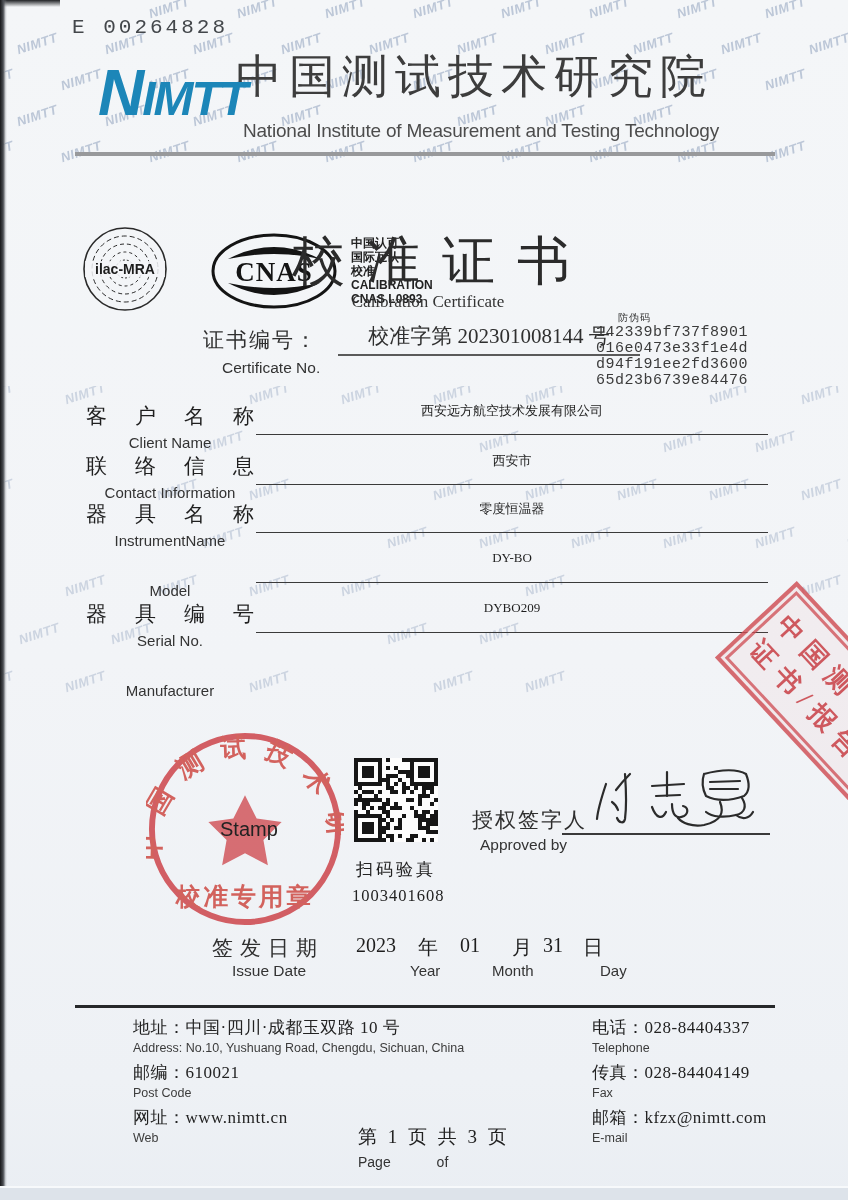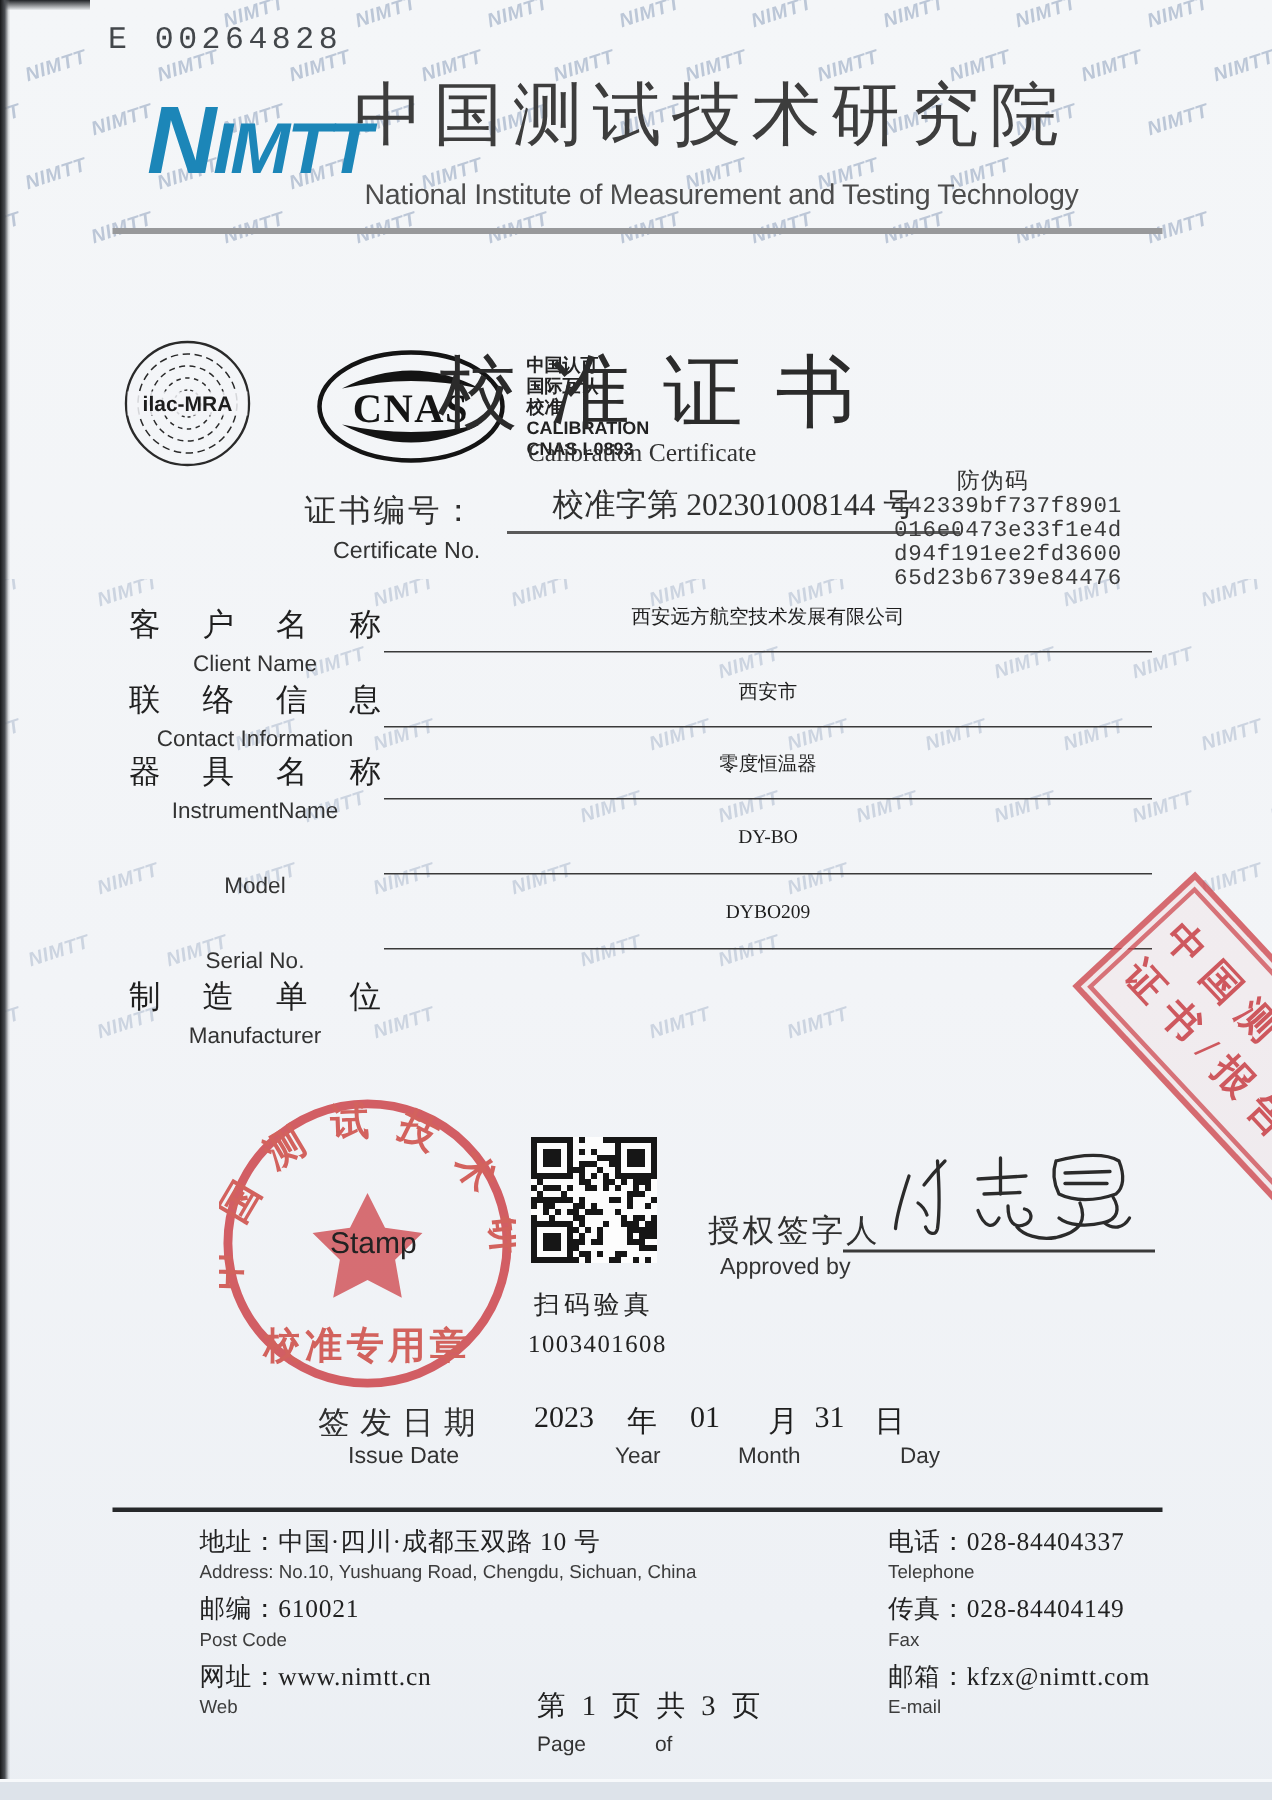--- a/index.html
+++ b/index.html
@@ -34,21 +34,21 @@
 
   .accr-text{left:351px;top:236px;font-size:12px;line-height:14px;font-weight:bold;color:#222;}
   .title-zh{left:292px;top:226px;font-size:53px;letter-spacing:22px;color:#2b2b2b;}
   .title-en{left:292px;top:292px;width:272px;text-align:center;font-size:17px;color:#333;}
 
   .certno-label{left:203px;top:326px;font-size:21px;letter-spacing:2px;}
   .certno-en{left:222px;top:359px;font-size:15.5px;color:#333;}
   .certno-line{left:338px;top:322px;width:302px;border-bottom:2px solid #5a5a5a;
                text-align:center;font-size:21px;padding-bottom:4px;}
   .anti{left:596px;top:311px;width:215px;}
-  .anti-label{margin-left:42px;font-size:15px;letter-spacing:1px;color:#333;}
+  .anti-label{margin-left:22px;font-size:10px;letter-spacing:1px;color:#333;}
   .anti-code{font-size:15px;line-height:16px;color:#3b3b3b;letter-spacing:.5px;}
 
   .frow{position:absolute;left:86px;width:692px;height:56px;}
   .flabel-zh{position:absolute;left:0;top:0;width:168px;font-size:21px;
              text-align:justify;text-align-last:justify;color:#1f1f1f;}
   .flabel-en{position:absolute;left:-10px;top:32px;width:188px;text-align:center;
              font-size:15px;color:#333;white-space:nowrap;}
   .fvalue{position:absolute;left:170px;top:0;width:512px;height:32px;
           border-bottom:1.5px solid #3a3a3a;text-align:center;font-size:13px;color:#1e1e1e;}
 
@@ -240,25 +240,25 @@
   <div class="frow" style="top:500px">
     <div class="flabel-zh">器 具 名 称</div>
     <div class="fvalue">零度恒温器</div>
     <div class="flabel-en en">InstrumentName</div>
   </div>
   <div class="frow" style="top:550px">
     <div class="fvalue">DY-BO</div>
     <div class="flabel-en en">Model</div>
   </div>
   <div class="frow" style="top:600px">
+    <div class="flabel-zh">器 具 编 号</div>
     <div class="fvalue">DYBO209</div>
     <div class="flabel-en en">Serial No.</div>
   </div>
   <div class="frow" style="top:650px">
-    <div class="flabel-zh">制 造 单 位</div>
     <div class="flabel-en en">Manufacturer</div>
   </div>
 
   <div class="abs corner-stamp">
     <div class="corner-line">中国测试</div>
     <div class="corner-line">证书/报告</div>
   </div>
 
   <svg class="abs stamp-svg" width="198" height="198" viewBox="0 0 200 200" style="opacity:.88">
     <defs>

